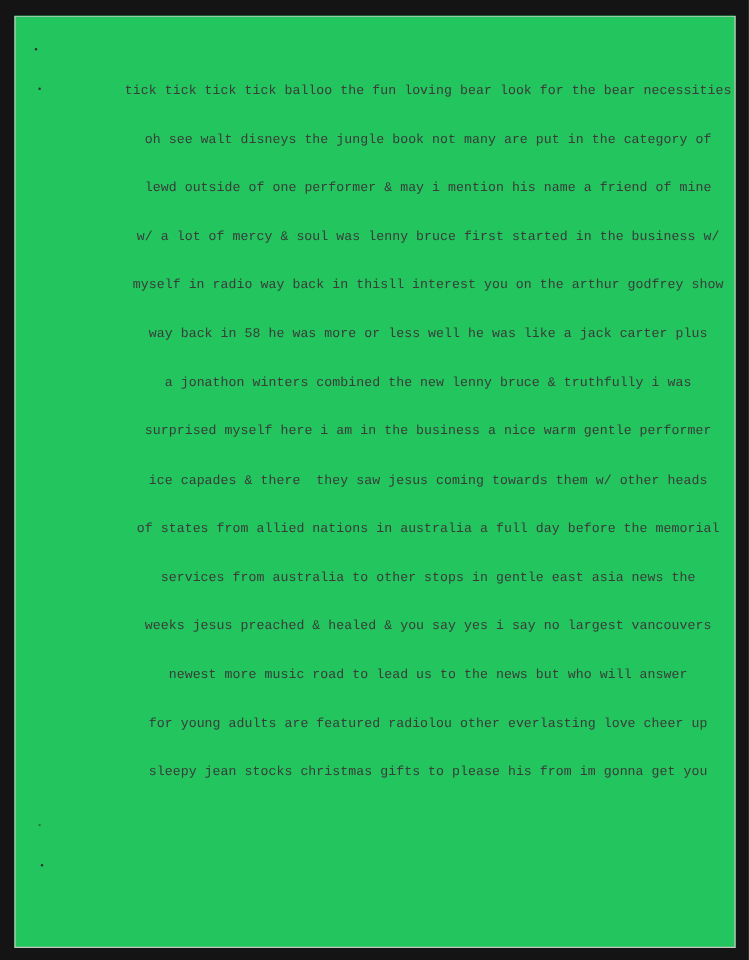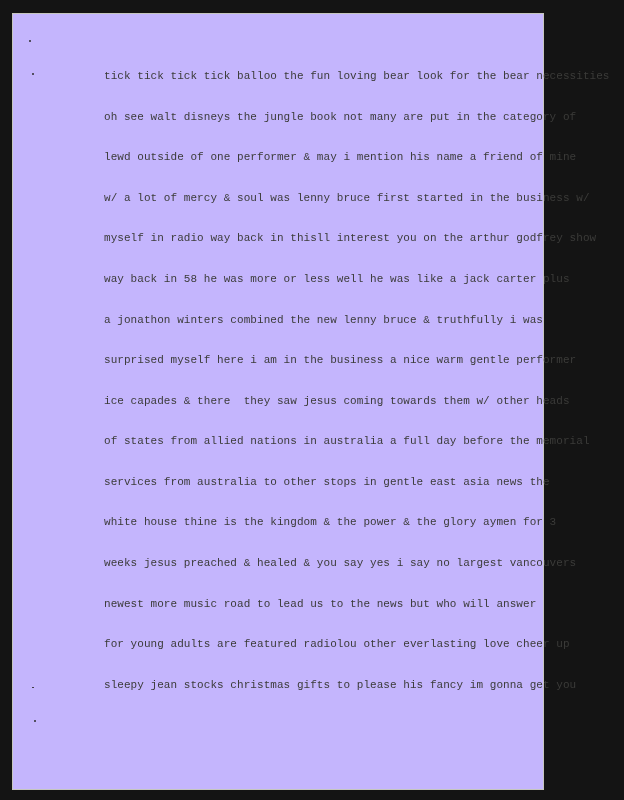--- a/index.html
+++ b/index.html
@@ -10,24 +10,25 @@
       width: 624px;
       height: 800px;
       background: #141414;
       position: relative;
       overflow: hidden;
     }
     .paper {
       position: absolute;
       left: 12px;
       top: 13px;
-      width: 532px;
+      width: 601px;
       height: 777px;
-      background: #c4b5fd;
+      background: #22c55e;
       box-shadow: inset 0 0 0 1px #c6c6be;
+      text-align: center;
     }
     .text-block {
       position: absolute;
       left: 92px;
       top: 30px;
       margin: 0;
       font-family: "Liberation Mono", "DejaVu Sans Mono", monospace;
       font-size: 11px;
       line-height: 13.53px;
       color: #3b3b39;
@@ -60,25 +61,24 @@
     <span class="line">oh see walt disneys the jungle book not many are put in the category of</span>
     <span class="line">lewd outside of one performer &amp; may i mention his name a friend of mine</span>
     <span class="line">w/ a lot of mercy &amp; soul was lenny bruce first started in the business w/</span>
     <span class="line">myself in radio way back in thisll interest you on the arthur godfrey show</span>
     <span class="line">way back in 58 he was more or less well he was like a jack carter plus</span>
     <span class="line">a jonathon winters combined the new lenny bruce &amp; truthfully i was</span>
     <span class="line">surprised myself here i am in the business a nice warm gentle performer</span>
     <span class="line">ice capades &amp; there  they saw jesus coming towards them w/ other heads</span>
     <span class="line">of states from allied nations in australia a full day before the memorial</span>
     <span class="line">services from australia to other stops in gentle east asia news the</span>
-    <span class="line">white house thine is the kingdom &amp; the power &amp; the glory aymen for 3</span>
     <span class="line">weeks jesus preached &amp; healed &amp; you say yes i say no largest vancouvers</span>
     <span class="line">newest more music road to lead us to the news but who will answer</span>
     <span class="line">for young adults are featured radiolou other everlasting love cheer up</span>
-    <span class="line">sleepy jean stocks christmas gifts to please his fancy im gonna get you</span>
+    <span class="line">sleepy jean stocks christmas gifts to please his from im gonna get you</span>
     
     
     
     
     
     
     
     
     
     

